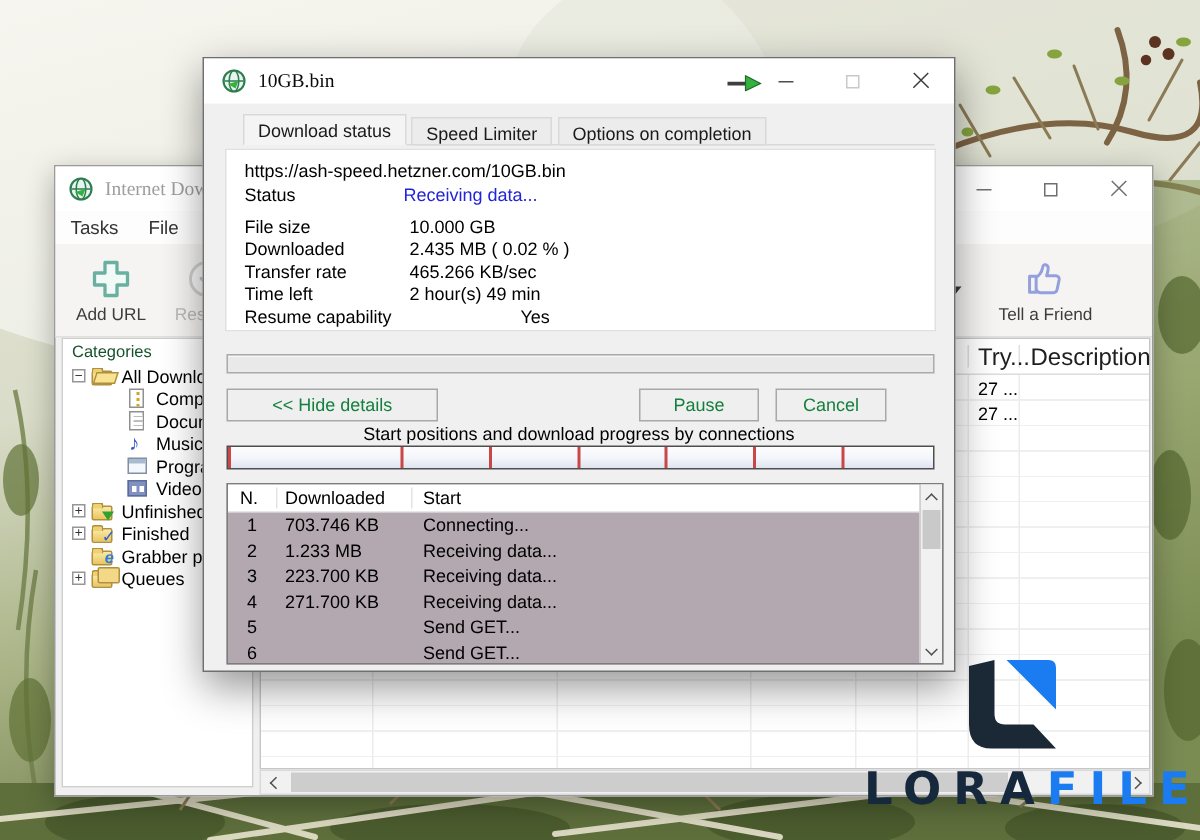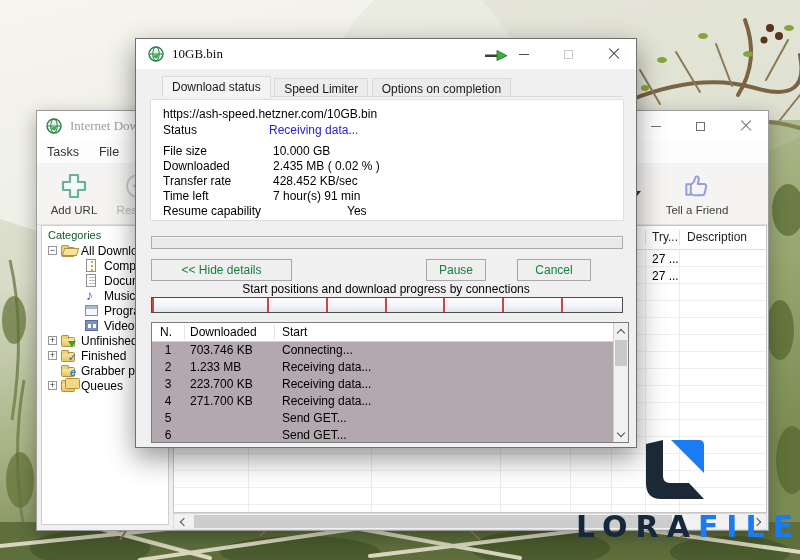--- a/index.html
+++ b/index.html
@@ -69,21 +69,21 @@
   .i-prog { position:absolute; left:1px; bottom:1px; width:13px; height:11px; background:#f4f8fc; border:1px solid #8091a6; }
   .i-prog::before { content:""; position:absolute; left:0; right:0; top:0; height:3px; background:#a9bccf; }
   .i-vid { position:absolute; left:1px; bottom:1px; width:13px; height:11px; background:#8090c0; border:1px solid #5a6a9a; }
   .i-vid::before { content:""; position:absolute; left:2px; top:3px; width:3px; height:4px; background:#fff; }
   .i-vid::after { content:""; position:absolute; left:7px; top:3px; width:3px; height:4px; background:#fff; }
 
   
   .list-area { position:absolute; left:136px; top:114px; width:594px; height:288px; background:#fff; border:1px solid #c6c6c6; }
   .list-header { position:absolute; left:0; top:0; right:0; height:24px; background:#fff; border-bottom:1px solid #dcdcdc; }
   .hsep { position:absolute; top:4px; bottom:4px; width:1px; background:#e0e0e0; }
-  .hcell { position:absolute; top:4px; font-size:12px; color:#1f1f1f; }
+  .hcell { position:absolute; top:4px; font-size:16px; color:#1f1f1f; }
   .list-body { position:absolute; left:0; top:24px; right:0; bottom:0;
     background:repeating-linear-gradient(to bottom,#ffffff 0 16px,#eef0f0 16px 17px); }
   .vline { position:absolute; top:0; bottom:0; width:1px; background:#ececec; }
   .lrow { position:absolute; font-size:12px; color:#000; }
   .hscroll { position:absolute; left:136px; top:402px; width:594px; height:17px; background:#f1f1f1; border:1px solid #d9d9d9; display:flex; align-items:center; }
   .hs-btn { width:17px; height:15px; display:flex; align-items:center; justify-content:center; }
   .hs-thumb { position:absolute; left:20px; top:1px; width:478px; height:13px; background:#cdcdcd; }
 
   
   #dialog { left:135px; top:38px; width:502px; height:410px; z-index:20; border-color:#6f6f6f; box-shadow:0 10px 26px rgba(0,0,0,.42); }
@@ -396,36 +396,36 @@
       <div class="irow" style="top:44px;">
         <span>File size</span>
         <span class="ival">10.000 GB</span>
       </div>
       <div class="irow" style="top:59px;">
         <span>Downloaded</span>
         <span class="ival">2.435 MB ( 0.02 % )</span>
       </div>
       <div class="irow" style="top:74px;">
         <span>Transfer rate</span>
-        <span class="ival">428.452 KB/sec</span>
+        <span class="ival">465.266 KB/sec</span>
       </div>
       <div class="irow" style="top:89px;">
         <span>Time left</span>
-        <span class="ival">7 hour(s) 91 min</span>
+        <span class="ival">2 hour(s) 49 min</span>
       </div>
       <div class="irow" style="top:104px;">
         <span>Resume capability</span>
         <span class="yes-val">Yes</span>
       </div>
     </div>
 
     <div class="pbar"></div>
 
     <div class="dbtn" style="left:15px;width:141px;">&lt;&lt; Hide details</div>
-    <div class="dbtn" style="left:290px;width:60px;">Pause</div>
+    <div class="dbtn" style="left:290px;width:80px;">Pause</div>
     <div class="dbtn" style="left:381px;width:74px;">Cancel</div>
 
     <div class="conn-label">Start positions and download progress by connections</div>
     <div class="conn-bar">
         <div class="conn-mark" style="left: 0%;"></div>
         <div class="conn-mark" style="left: 24.5%;"></div>
         <div class="conn-mark" style="left: 37%;"></div>
         <div class="conn-mark" style="left: 49.5%;"></div>
         <div class="conn-mark" style="left: 62%;"></div>
         <div class="conn-mark" style="left: 74.5%;"></div>

